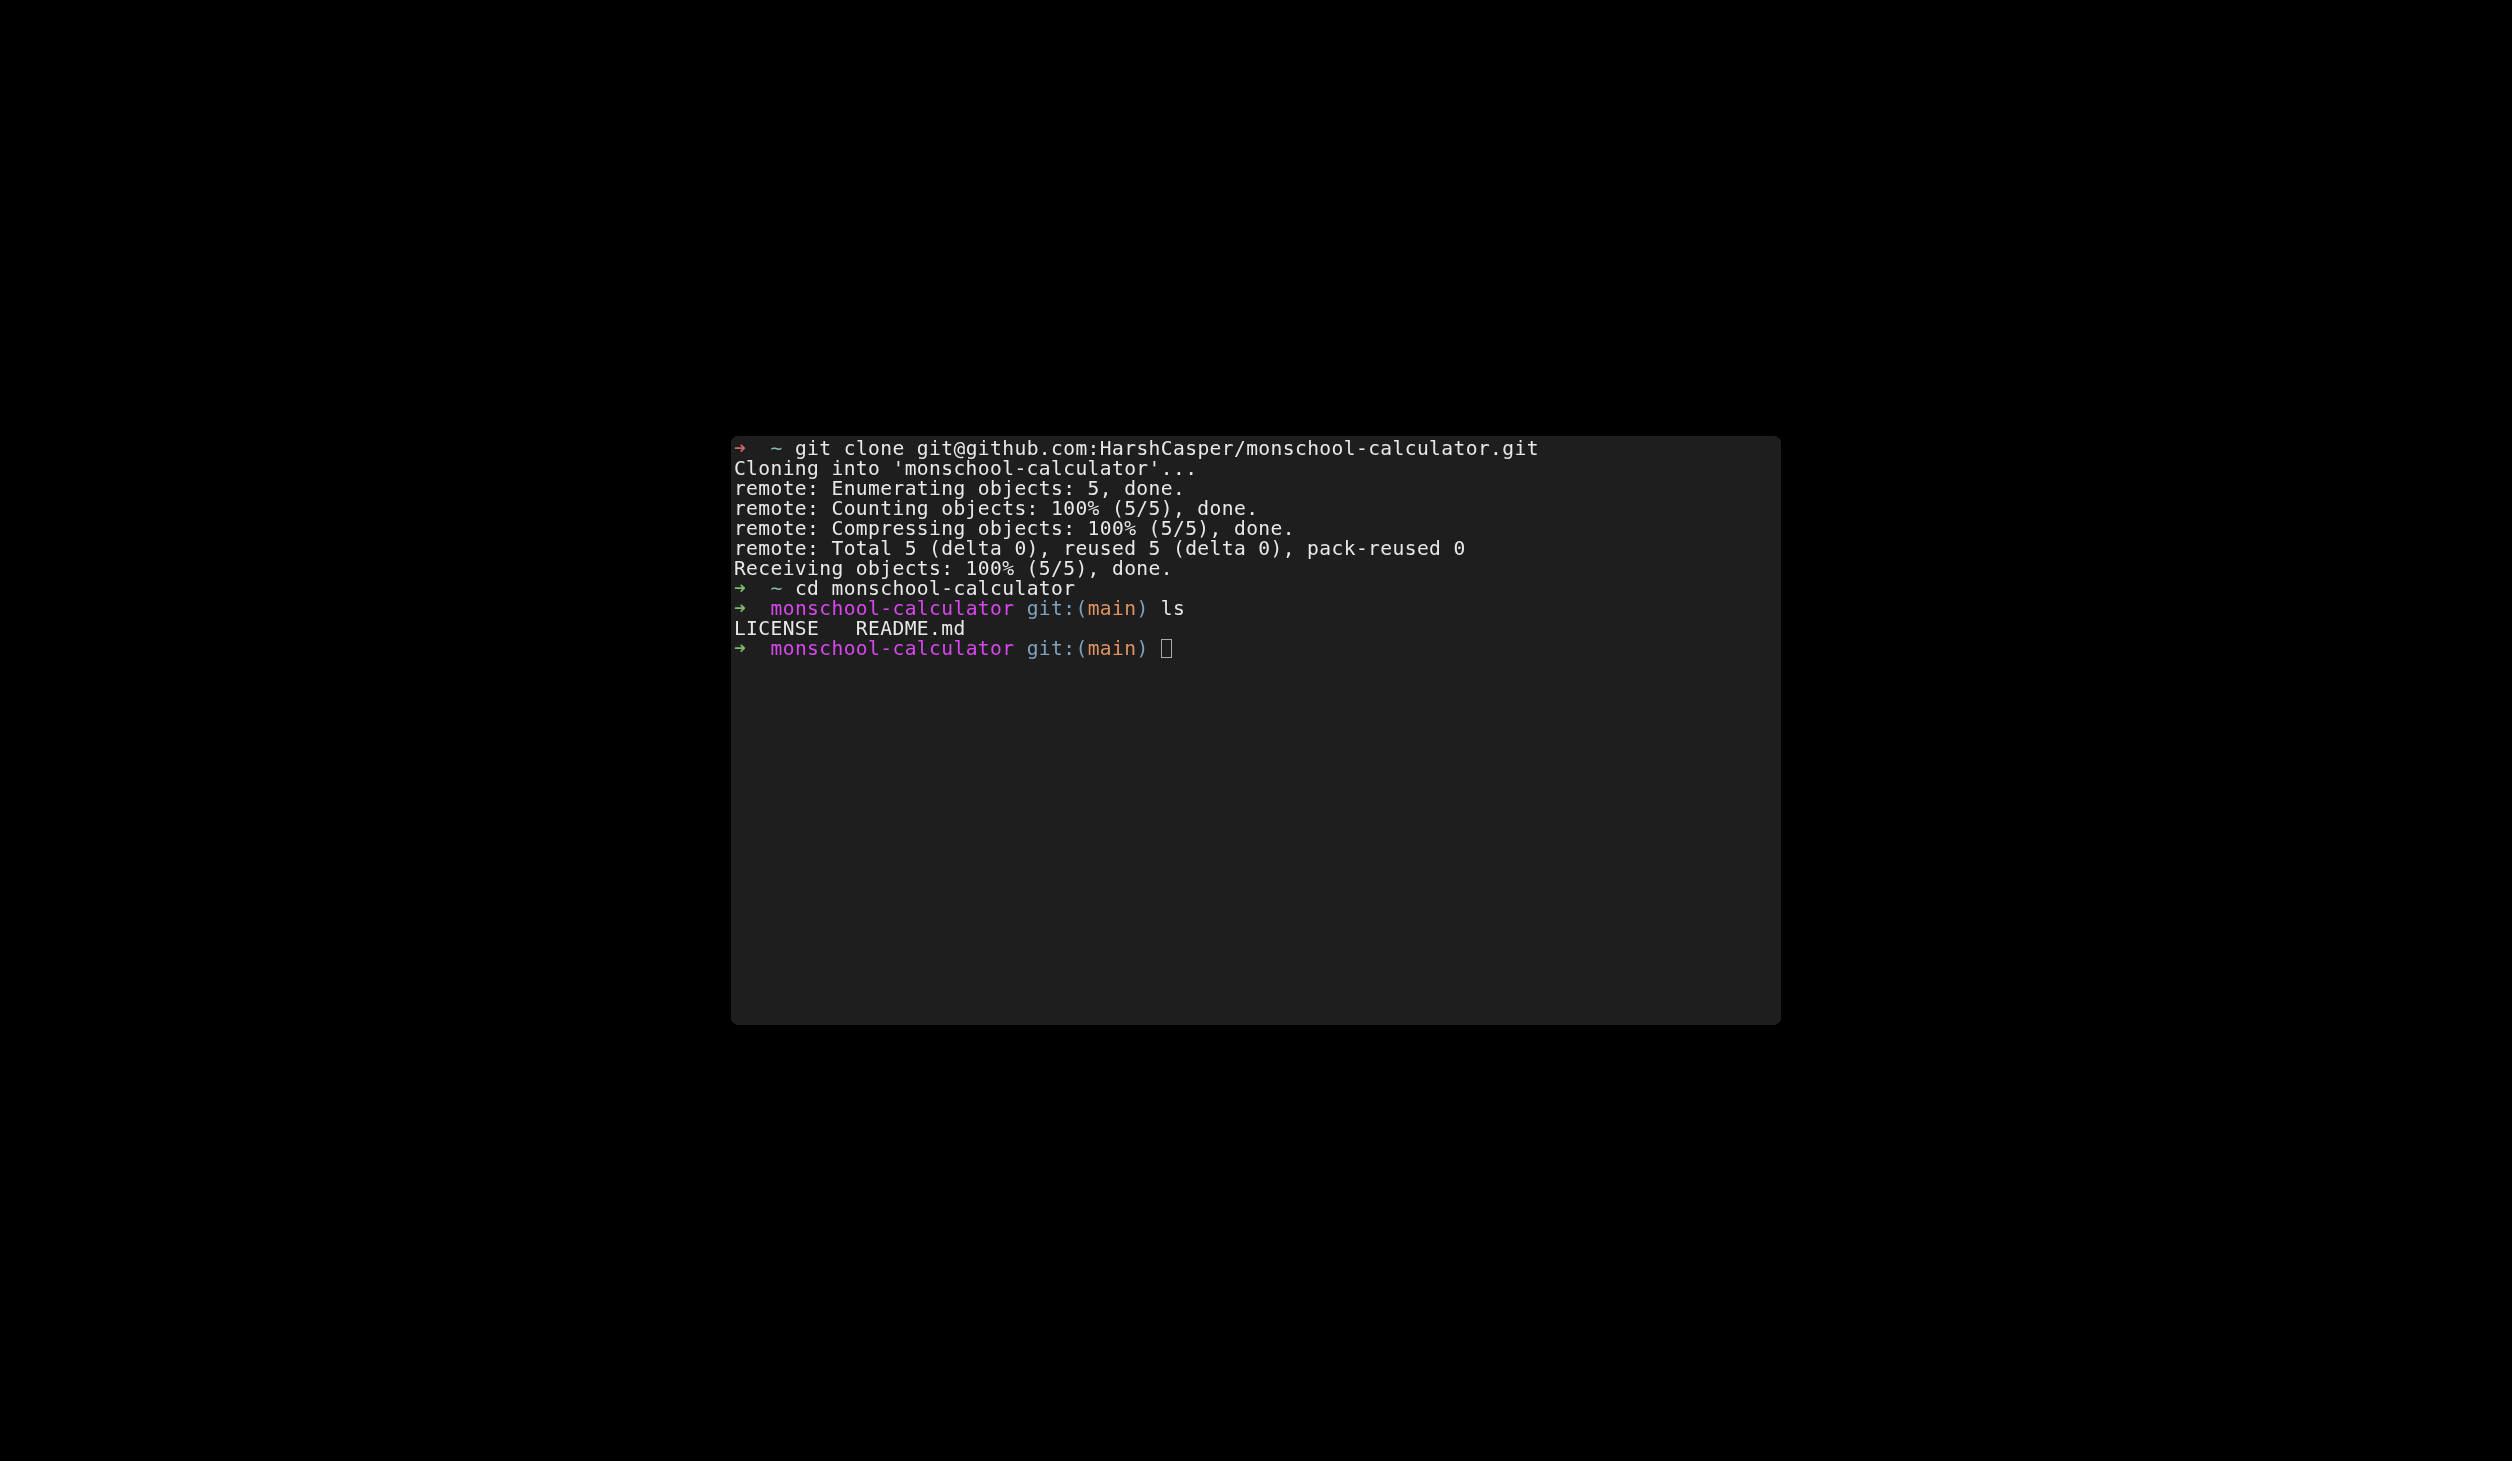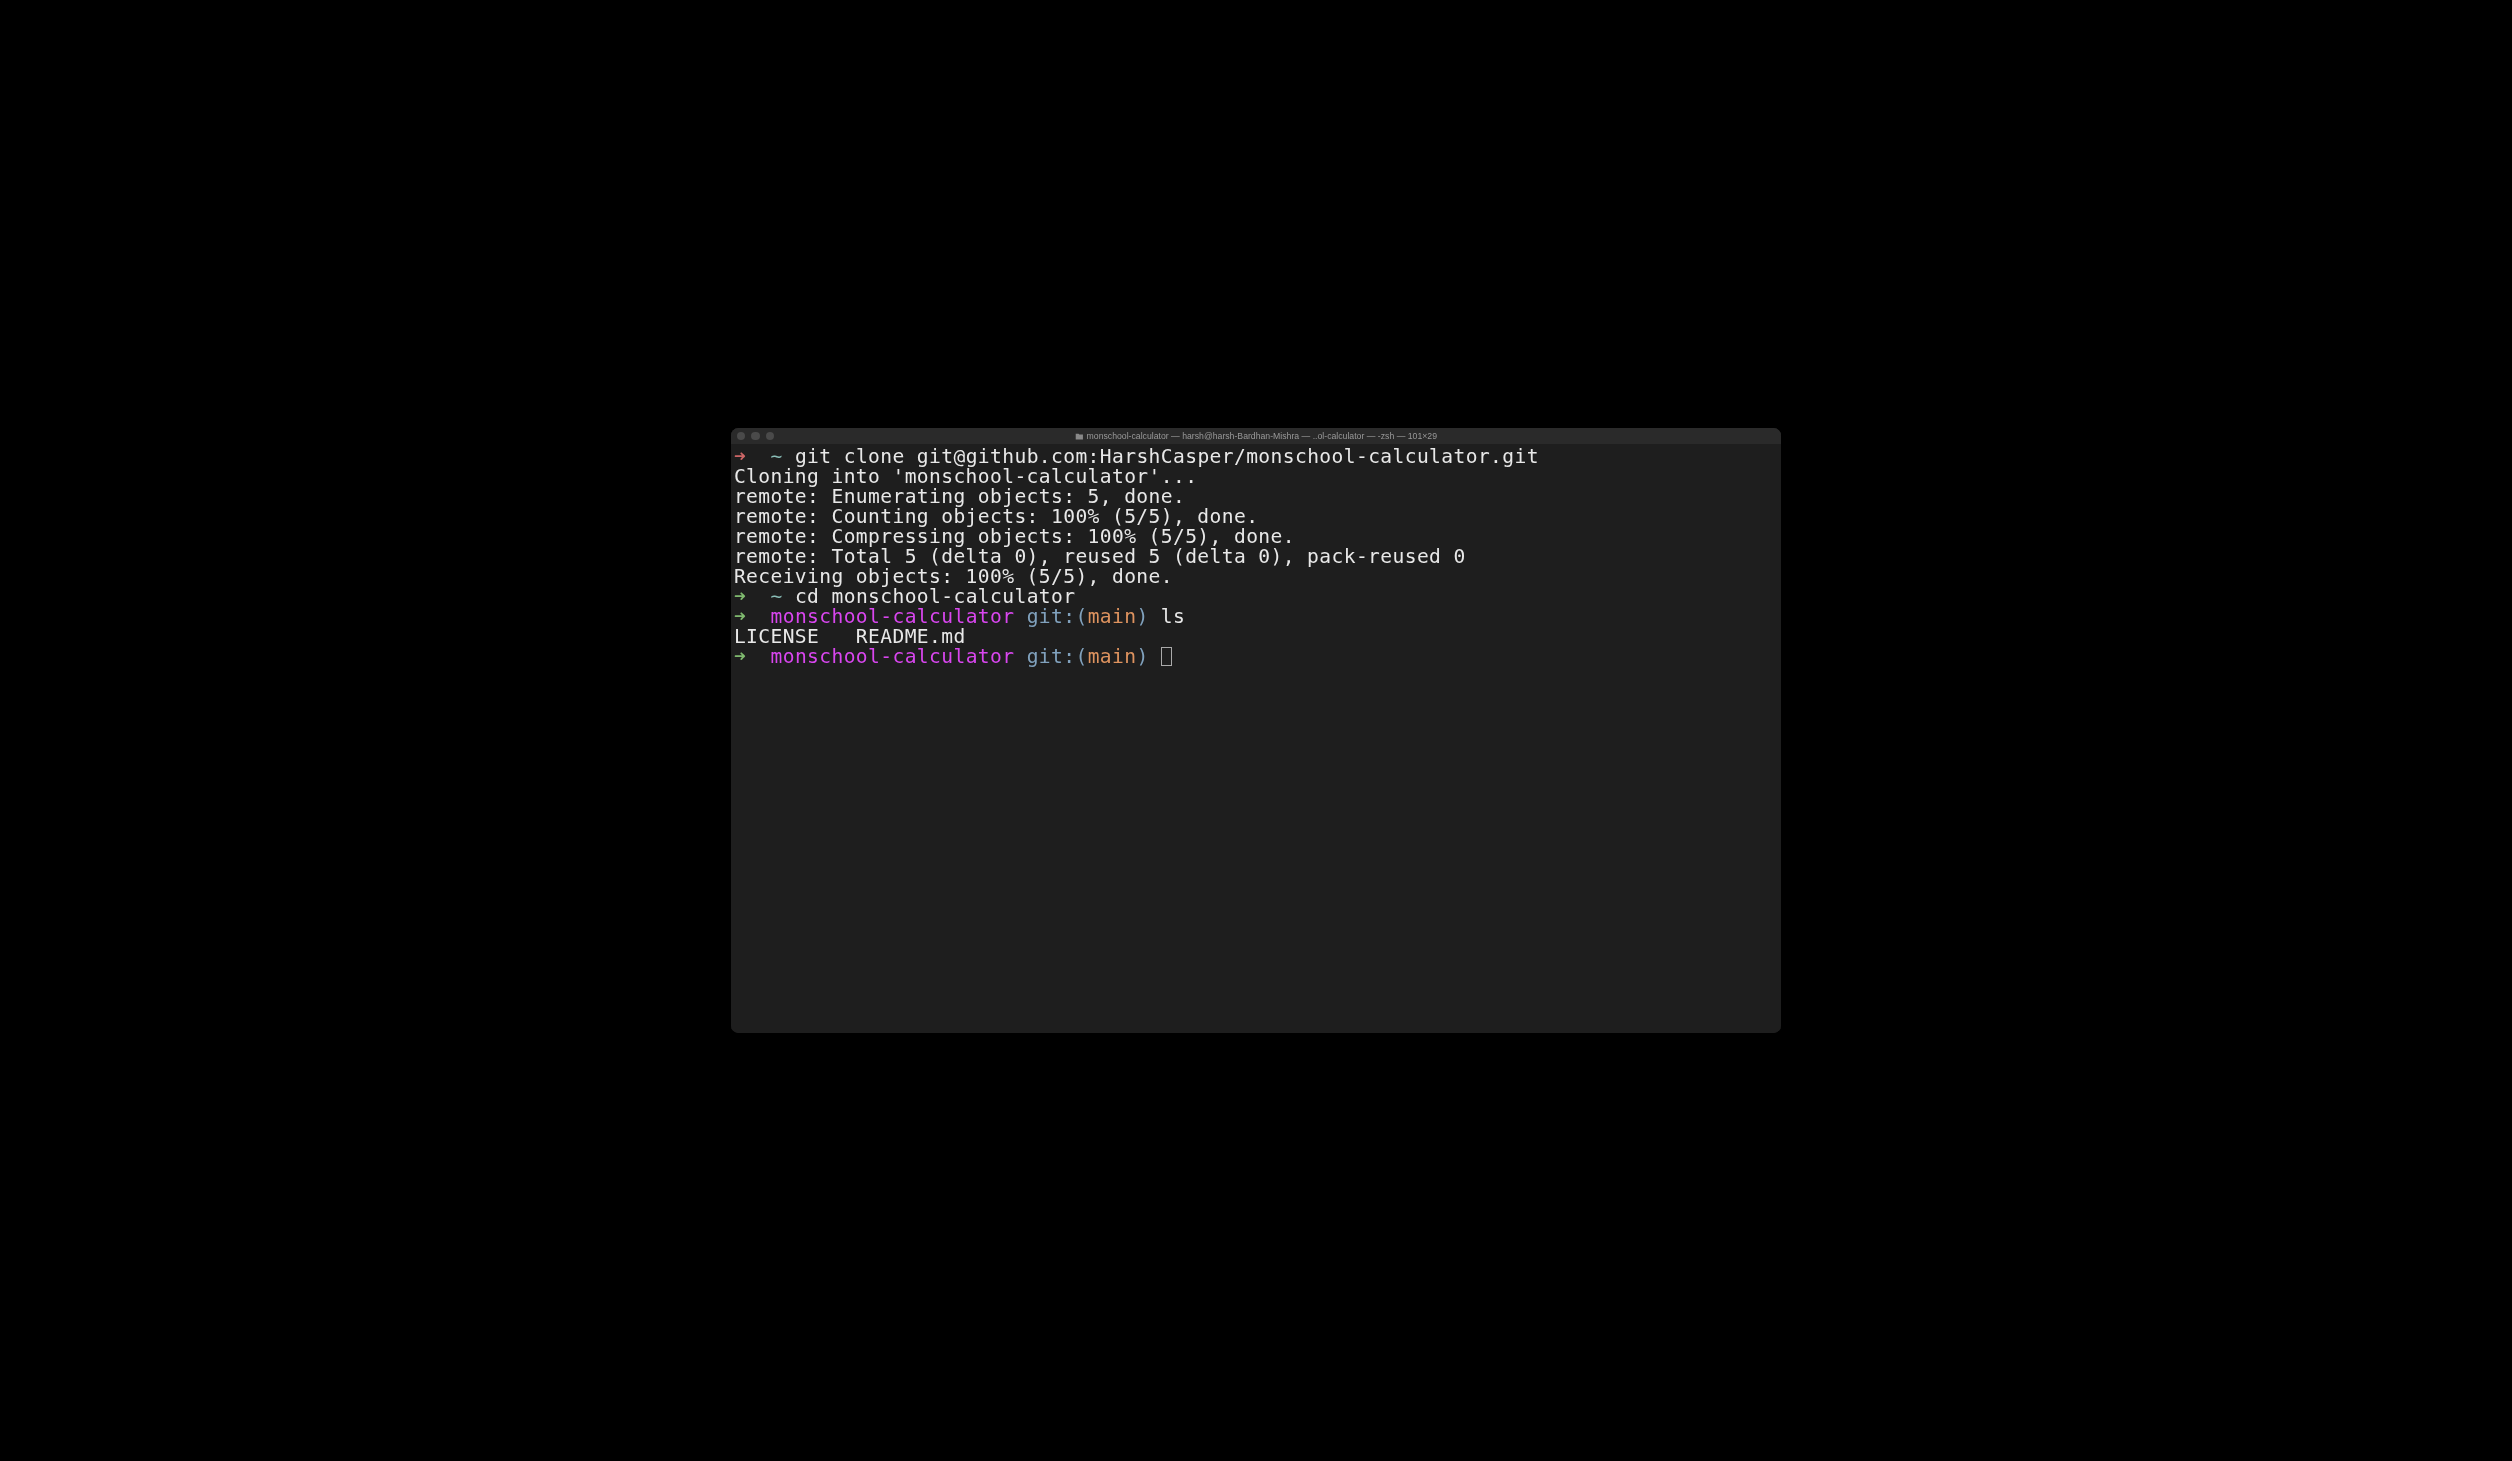--- a/index.html
+++ b/index.html
@@ -119,31 +119,16 @@
     }
     
     .line {
       display: block;
     }
   </style>
 </head>
 <body>
 
 <div class="terminal-window">
-  <div class="titlebar">
-    <div class="traffic-lights">
-      <div class="traffic-light"></div>
-      <div class="traffic-light"></div>
-      <div class="traffic-light"></div>
-    </div>
-    <div class="window-title">
-      <span class="folder-icon">
-        <svg viewBox="0 0 12 10" fill="#888">
-            <path d="M1 1h4l1 1h5v7H1z"></path>
-          </svg>
-      </span>
-      <span>monschool-calculator — harsh@harsh-Bardhan-Mishra — ..ol-calculator — -zsh — 101×29</span>
-    </div>
-  </div>
 
   <div class="terminal-body"><span class="line"><span class="arrow-red">➜</span>  <span class="tilde">~</span> <span>git clone git@github.com:HarshCasper/monschool-calculator.git</span></span><span class="line">Cloning into 'monschool-calculator'...</span><span class="line">remote: Enumerating objects: 5, done.</span><span class="line">remote: Counting objects: 100% (5/5), done.</span><span class="line">remote: Compressing objects: 100% (5/5), done.</span><span class="line">remote: Total 5 (delta 0), reused 5 (delta 0), pack-reused 0</span><span class="line">Receiving objects: 100% (5/5), done.</span><span class="line"><span class="arrow-green">➜</span>  <span class="tilde">~</span> <span>cd monschool-calculator</span></span><span class="line"><span class="arrow-green">➜</span>  <span class="dir-name">monschool-calculator</span> <span class="git-label">git:(</span><span class="branch">main</span><span class="paren-blue">)</span> <span>ls</span></span><span class="line">LICENSE   README.md</span><span class="line"><span class="arrow-green">➜</span>  <span class="dir-name">monschool-calculator</span> <span class="git-label">git:(</span><span class="branch">main</span><span class="paren-blue">)</span> <span class="cursor"></span></span></div>
 </div>
 
 
 </body></html>

